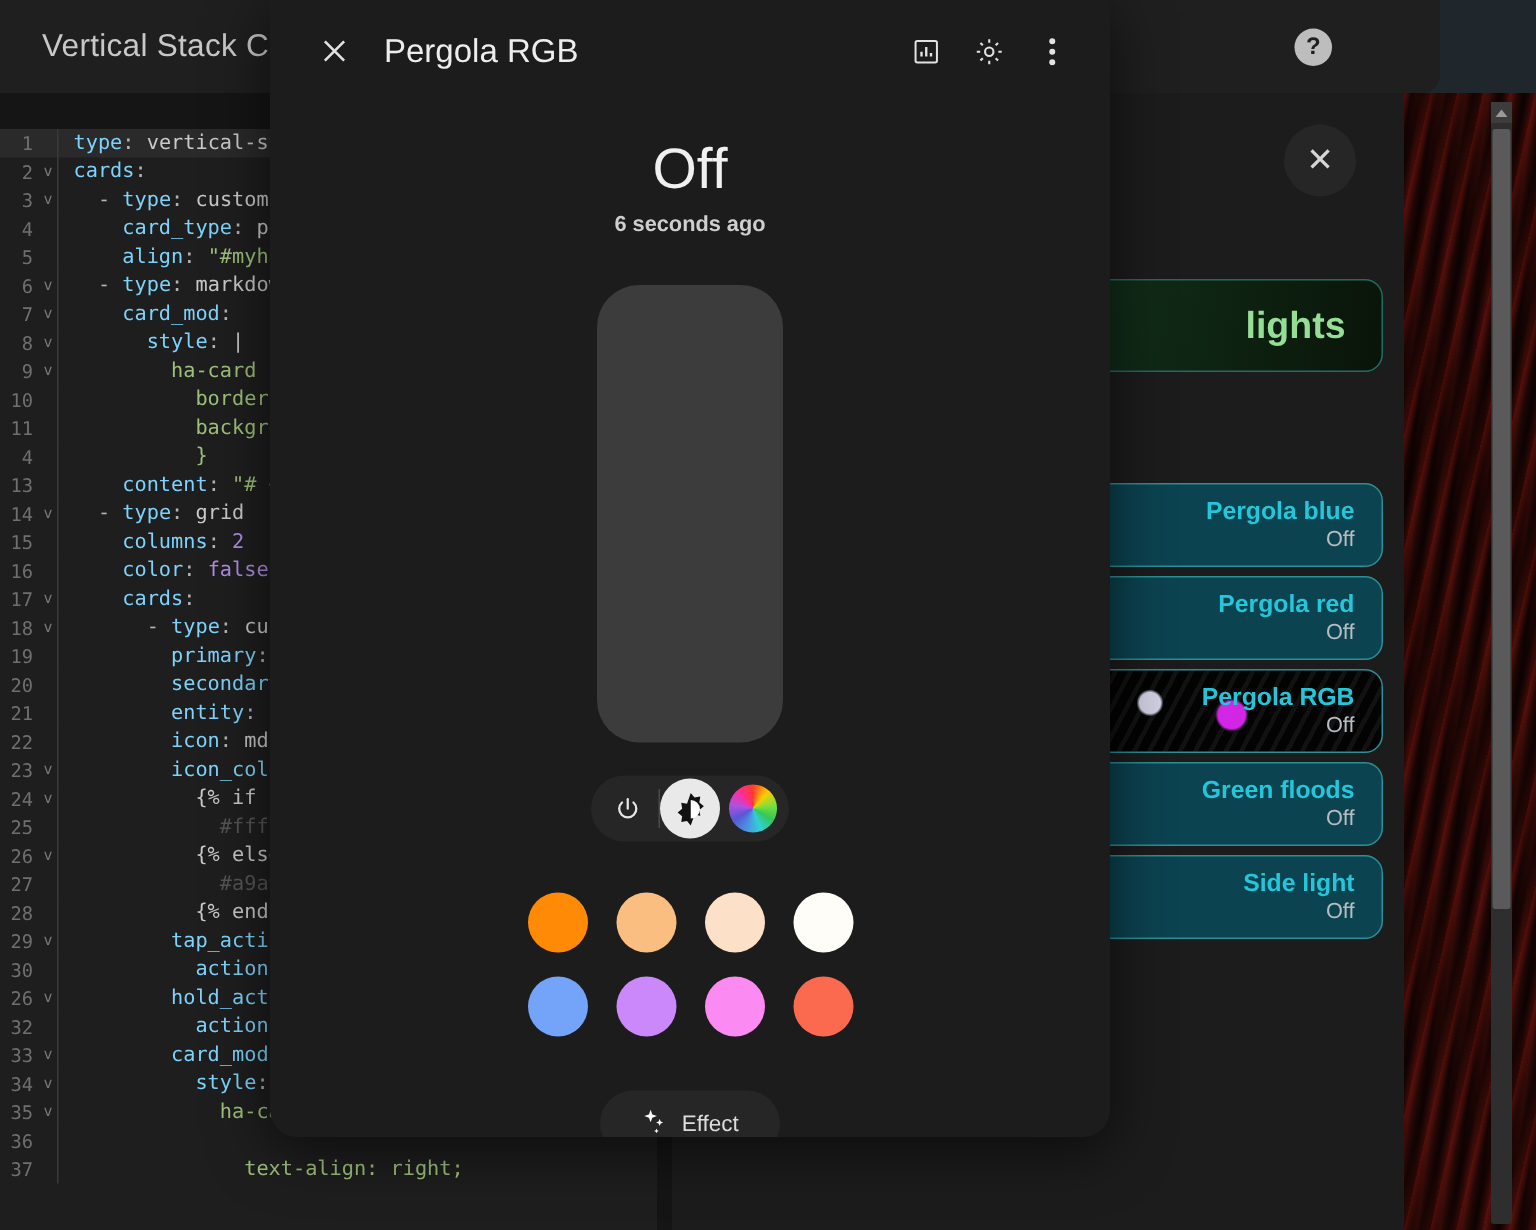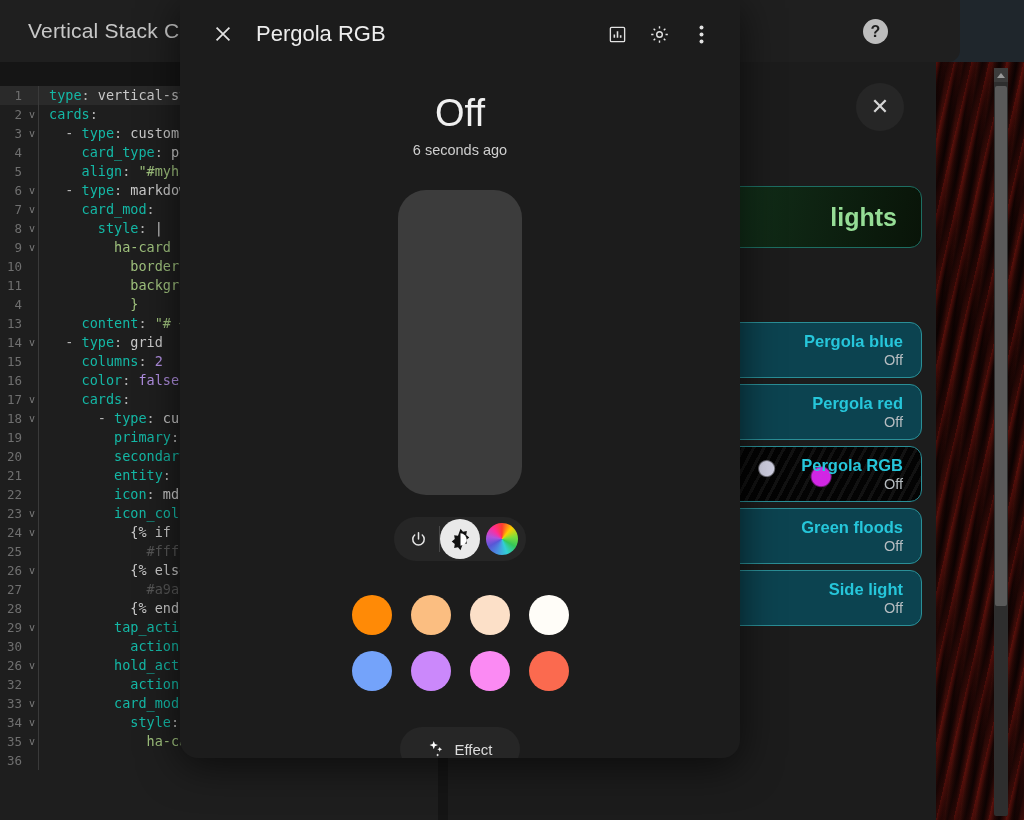--- a/index.html
+++ b/index.html
@@ -51,21 +51,21 @@
   }
   .code-rows { position: relative; }
   .code-row { display: flex; height: 19px; align-items: center; white-space: pre; }
   .ln {
     width: 26px; text-align: right; color: #6f6f6f; font-size: 12.5px;
     flex: 0 0 26px; padding-right: 4px;
   }
   .fold { width: 12px; flex: 0 0 12px; color: #7a7a7a; font-size: 10px; text-align: center; }
   .gutter-bar { width: 1px; background: #3a3a3a; height: 19px; flex: 0 0 1px; margin-right: 10px; }
   .code { color: #d4d4d4; }
-  .k  { color: #14b8a6; }   
+  .k  { color: #7dd3fc; }   
   .s  { color: #9ec07c; }   
   .n  { color: #b08ee0; }   
   .p  { color: #b4b4b4; }   
   .d  { color: #c9c9c9; }   
   .c  { color: #555; }      
   .hl { background: #2a2a2a; }
 
   
   .cards-panel {
     position: absolute; left: 448px; top: 62px; width: 488px; bottom: 0;
@@ -144,21 +144,21 @@
   .icon-btn {
     width: 42px; height: 42px; border-radius: 50%;
     display: flex; align-items: center; justify-content: center;
     color: #e2e2e2;
   }
   .dlg-title {
     margin-left: 12px; color: #ededed; font-size: 22px; flex: 1;
   }
   .dlg-body { padding-top: 22px; text-align: center; }
   .state-big { font-size: 38px; color: #f0f0f0; font-weight: normal; line-height: 46px; }
-  .state-sub { font-size: 14.5px; color: #cfcfcf; font-weight: normal; margin-top: 6px; }
+  .state-sub { font-size: 14.5px; color: #cfcfcf; font-weight: bold; margin-top: 6px; }
 
   .slider-wrap { margin-top: 32px; display: flex; justify-content: center; }
   .bri-slider {
     width: 124px; height: 305px; border-radius: 28px; background: #3c3c3c;
   }
 
   .mode-bar {
     margin: 22px auto 0; width: 132px; height: 44px; border-radius: 22px;
     background: #262626; display: flex; align-items: center; justify-content: space-between;
     padding: 0 6px; position: relative;
@@ -231,20 +231,21 @@
           <div class="code-row"><span class="ln">27</span><span class="fold"></span><span class="gutter-bar"></span><span class="code">            <span class="c">#a9a9a</span></span></div>
           <div class="code-row"><span class="ln">28</span><span class="fold"></span><span class="gutter-bar"></span><span class="code">          <span class="d">{% endi</span></span></div>
           <div class="code-row"><span class="ln">29</span><span class="fold">v</span><span class="gutter-bar"></span><span class="code">        <span class="k">tap_action</span><span class="p">:</span></span></div>
           <div class="code-row"><span class="ln">30</span><span class="fold"></span><span class="gutter-bar"></span><span class="code">          <span class="k">action</span><span class="p">:</span> <span class="d">to</span></span></div>
           <div class="code-row"><span class="ln">26</span><span class="fold">v</span><span class="gutter-bar"></span><span class="code">        <span class="k">hold_action</span><span class="p">:</span></span></div>
           <div class="code-row"><span class="ln">32</span><span class="fold"></span><span class="gutter-bar"></span><span class="code">          <span class="k">action</span><span class="p">:</span> <span class="d">mo</span></span></div>
           <div class="code-row"><span class="ln">33</span><span class="fold">v</span><span class="gutter-bar"></span><span class="code">        <span class="k">card_mod</span><span class="p">:</span></span></div>
           <div class="code-row"><span class="ln">34</span><span class="fold">v</span><span class="gutter-bar"></span><span class="code">          <span class="k">style</span><span class="p">:</span> <span class="d">|</span></span></div>
           <div class="code-row"><span class="ln">35</span><span class="fold">v</span><span class="gutter-bar"></span><span class="code">            <span class="s">ha-card {</span></span></div>
           <div class="code-row"><span class="ln">36</span><span class="fold"></span><span class="gutter-bar"></span></div>
+          <div class="code-row"><span class="ln">37</span><span class="fold"></span><span class="gutter-bar"></span><span class="code">              <span class="s">text-align: right;</span></span></div>
         </div>
     </div>
 
     <div class="cards-panel">
       <div class="panel-close">✕</div>
 
       <div class="hdr-card">
         <span>lights</span>
       </div>
 

